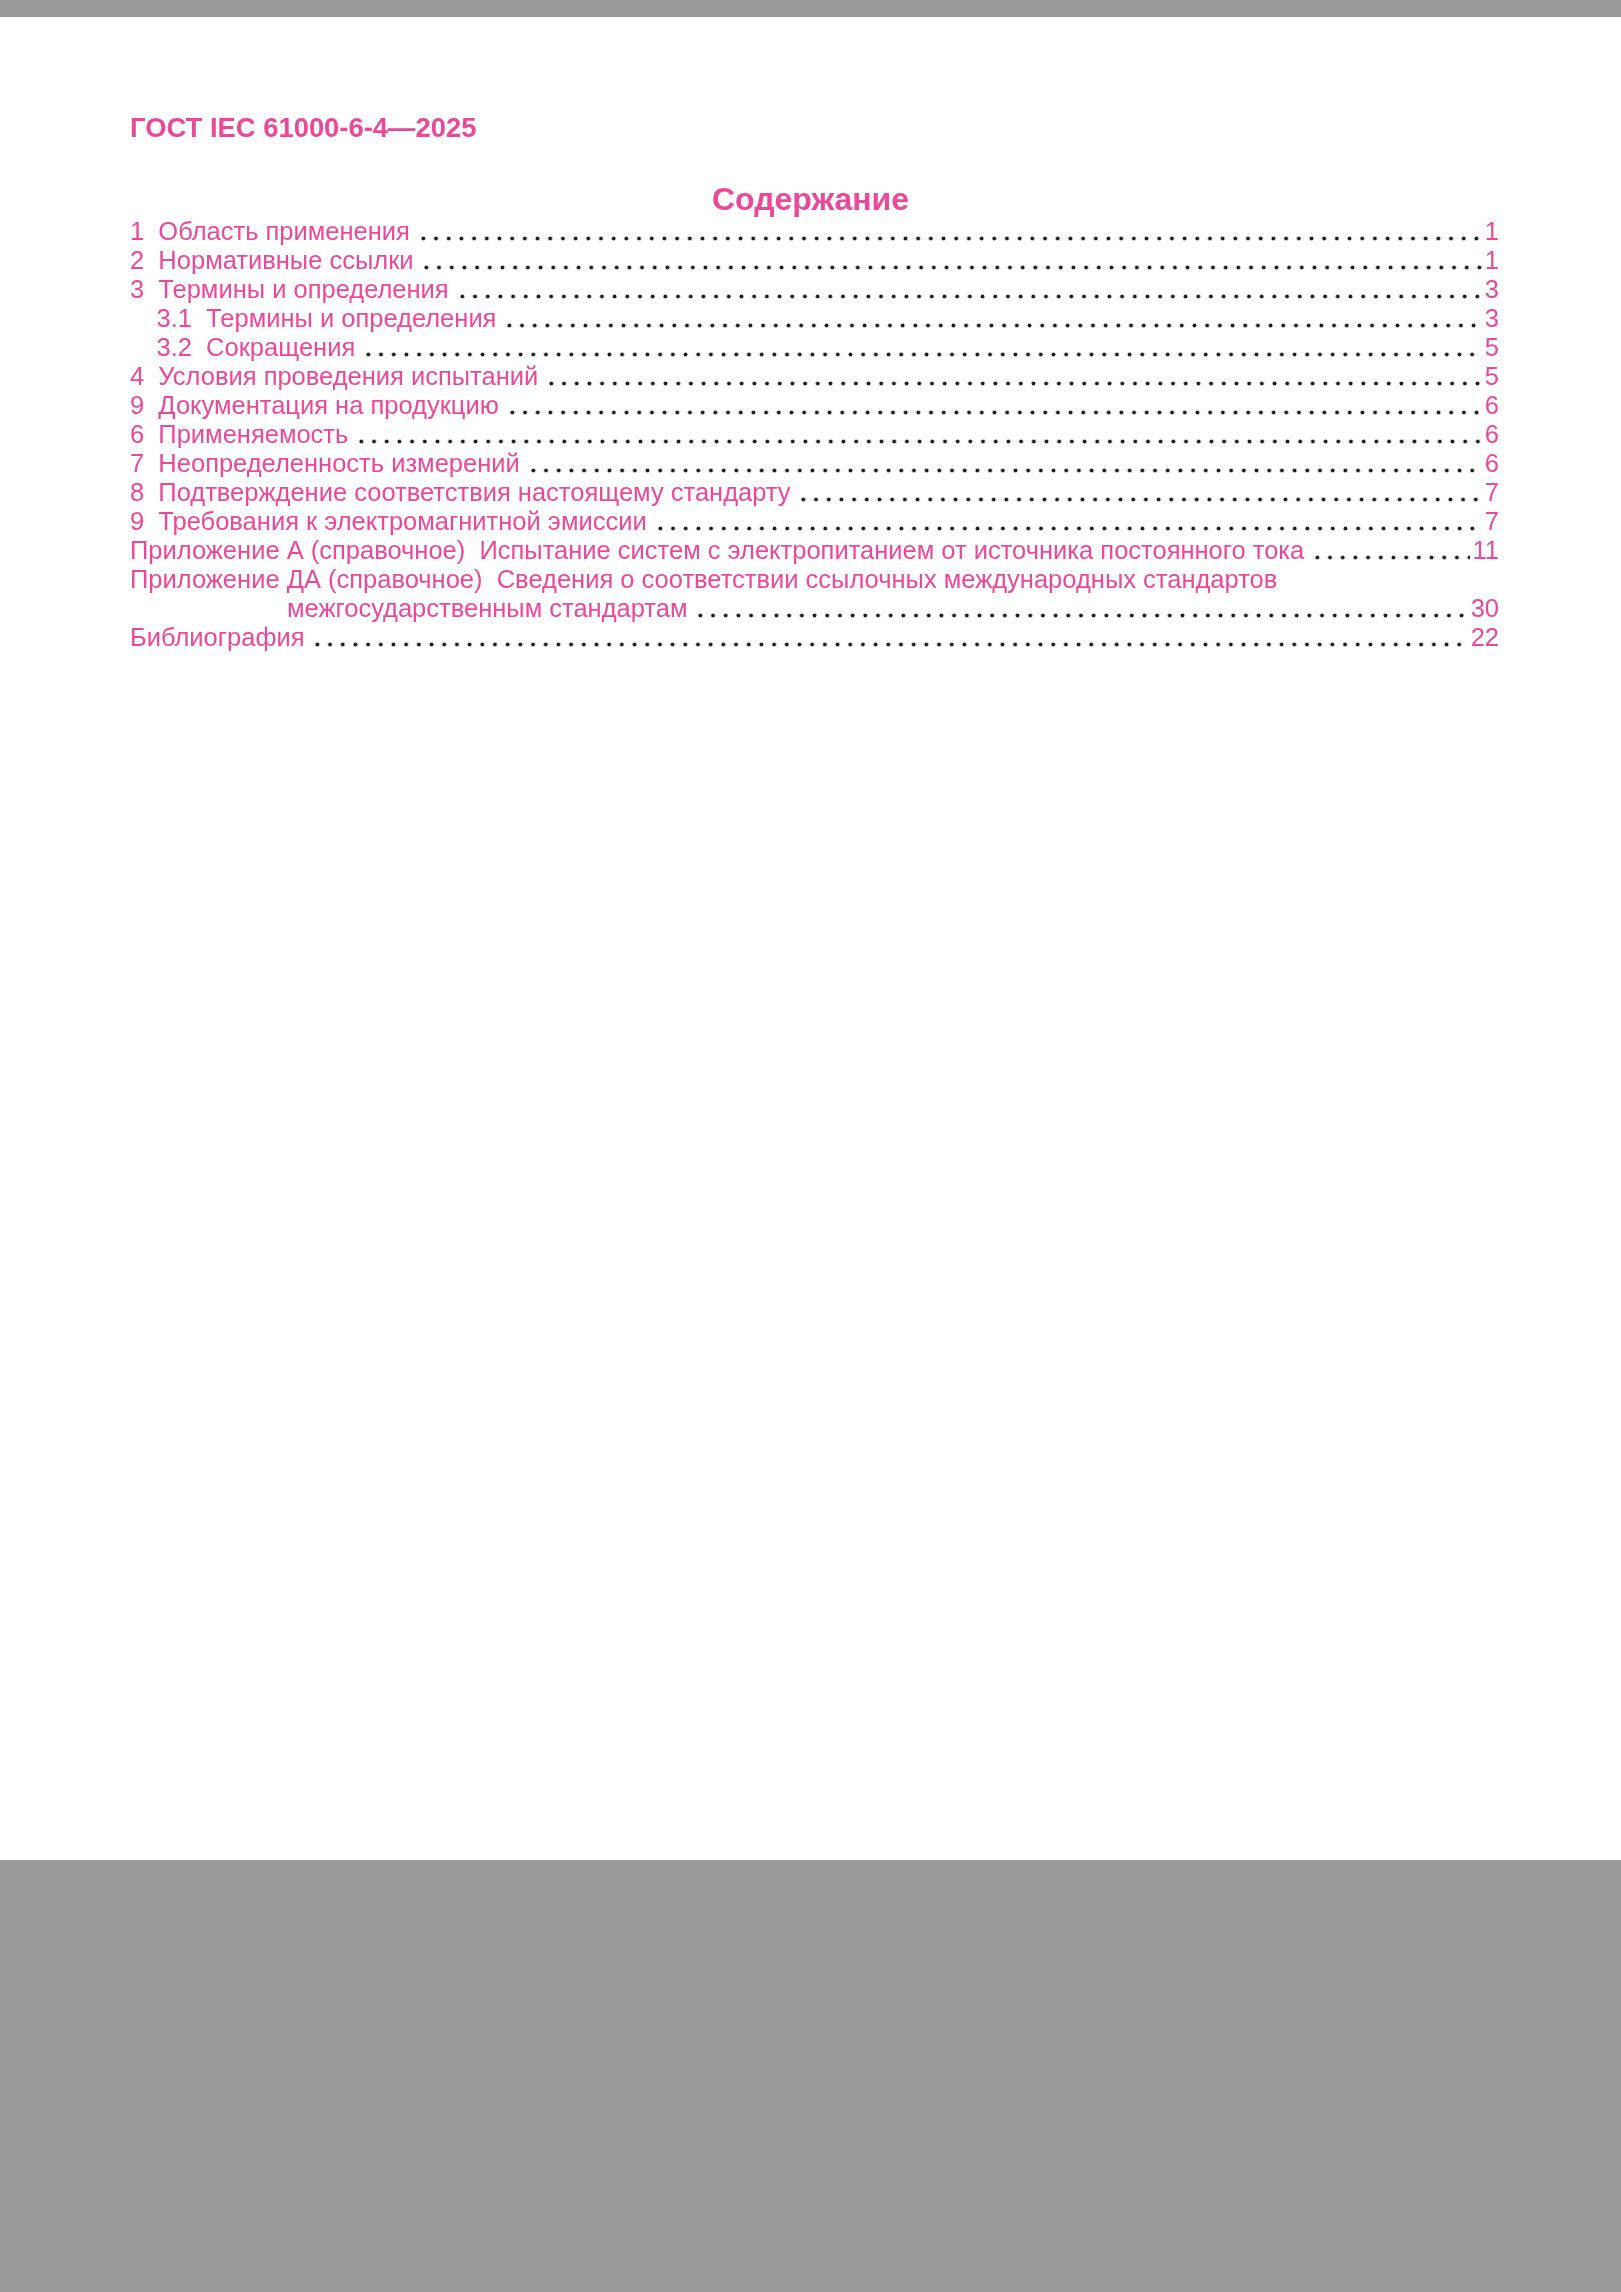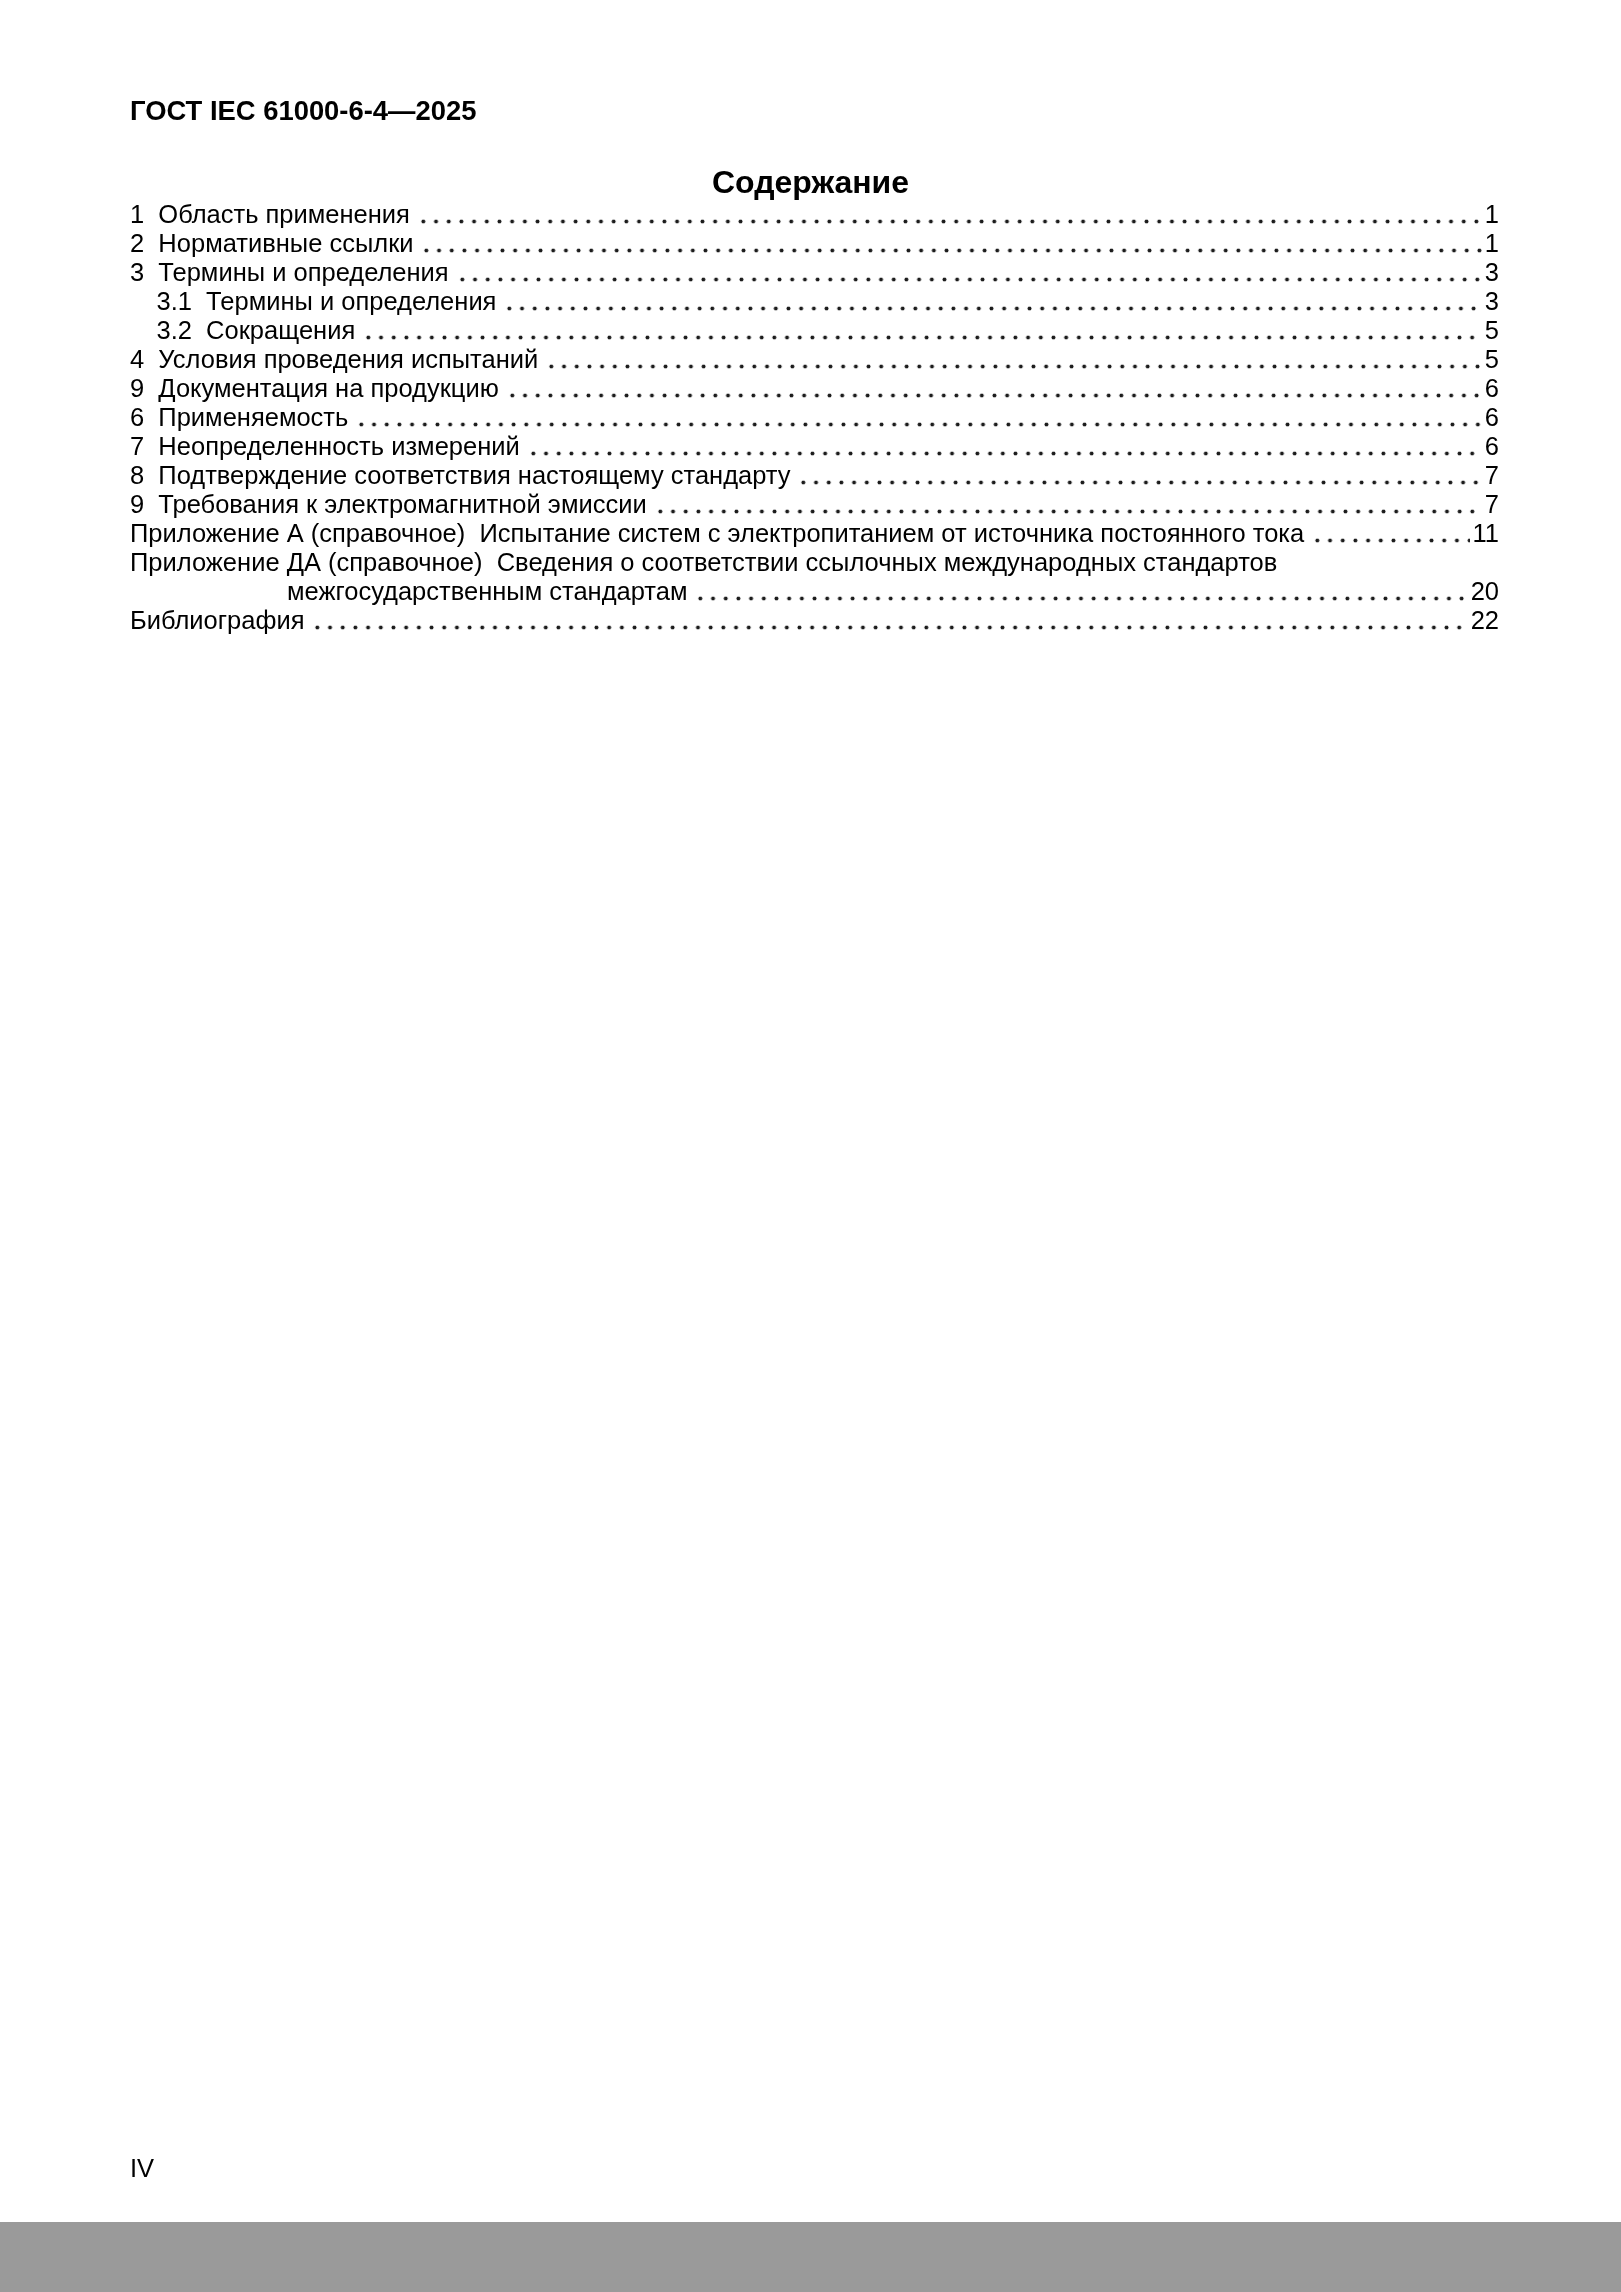--- a/index.html
+++ b/index.html
@@ -3,25 +3,25 @@
 <meta charset="utf-8">
 <style>
   html, body {
     margin: 0;
     padding: 0;
     background: #9a9a9a;
   }
   .page {
     position: relative;
     width: 1621px;
-    height: 2222px;
-    margin: 0 auto;
+    height: 1843px;
+    margin: 17px auto;
     background: #ffffff;
     font-family: "Liberation Sans", sans-serif;
-    color: #000000;
+    color: #ec4899;
     overflow: hidden;
   }
   .doc-header {
     position: absolute;
     left: 130px;
     top: 94px;
     font-size: 27.4px;
     line-height: 33px;
     font-weight: bold;
     white-space: pre;
@@ -162,21 +162,21 @@
     </div>
 
 
     <div class="row">
       <span class="lbl">Приложение ДА (справочное)  Сведения о соответствии ссылочных международных стандартов</span>
     </div>
 
     <div class="row cont">
       <span class="lbl">межгосударственным стандартам</span>
       <span class="leader"></span>
-      <span class="pg">20</span>
+      <span class="pg">30</span>
     </div>
 
     <div class="row">
       <span class="lbl">Библиография</span>
       <span class="leader"></span>
       <span class="pg">22</span>
     </div>
 
   </div>
 

